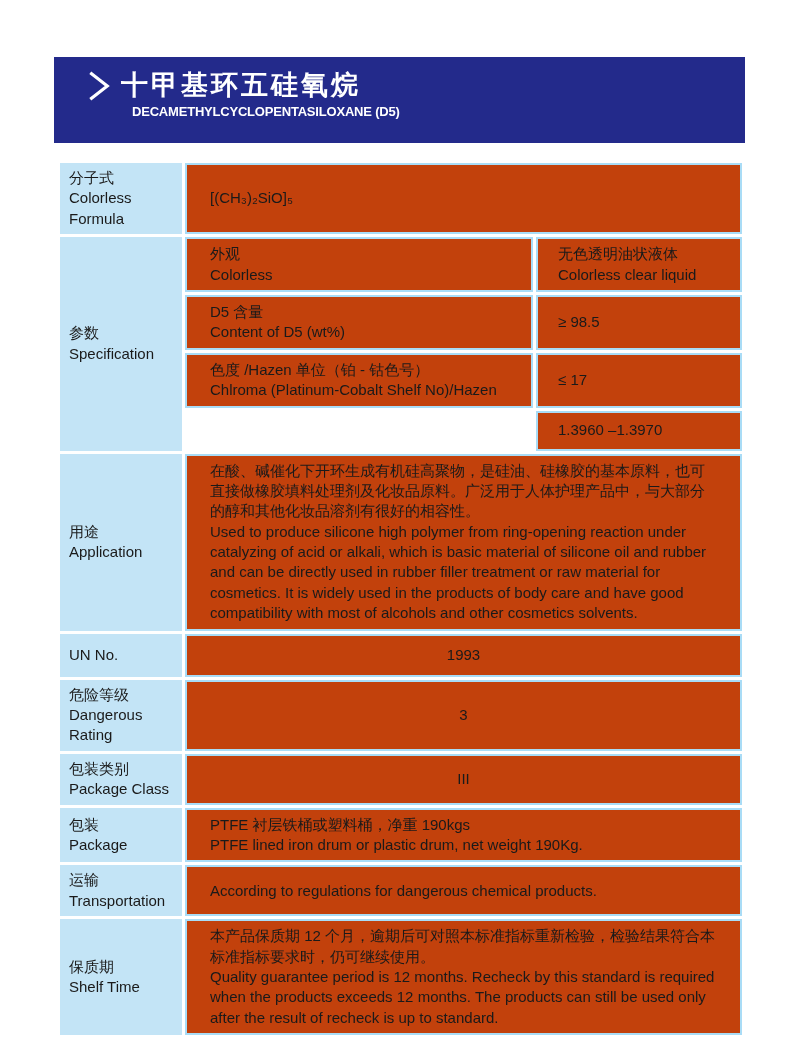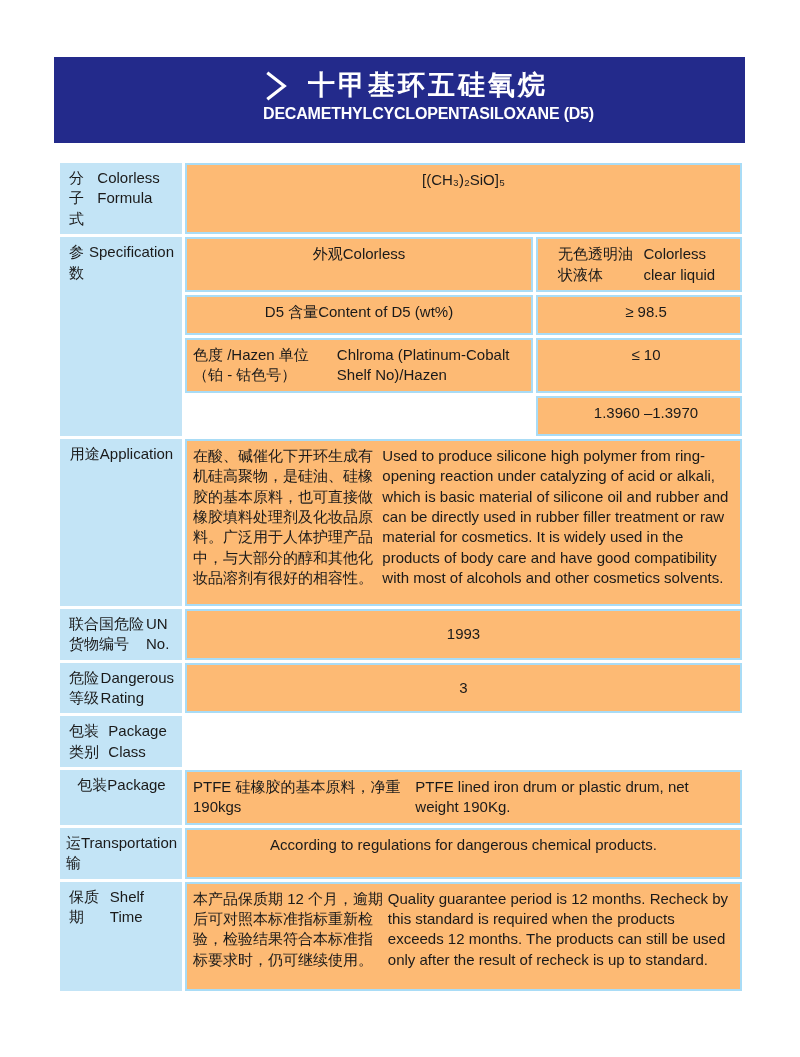--- a/index.html
+++ b/index.html
@@ -16,24 +16,24 @@
     color:var(--text);
   }
   .page{width:800px;height:1057px;overflow:hidden;background:#fff;}
 
   
   .banner{
     margin:57px 55px 20px 54px;height:86px;
     background:var(--banner-bg);color:#fff;
     padding:12px 20px 12px 32px;
   }
-  .banner-line1{display:flex;align-items:center;gap:17px;justify-content:center;}
+  .banner-line1{display:flex;align-items:center;gap:7px;}
   .chevron{width:28px;height:34px;stroke:#fff;stroke-width:2.6;fill:none;flex:0 0 auto;}
   .title-zh{font-size:27px;font-weight:700;letter-spacing:3px;margin:0;line-height:1.25;white-space:nowrap;}
-  .title-en{font-size:16px;font-weight:700;margin:1px 0 0 46px;line-height:1.2;letter-spacing:-0.2px;white-space:nowrap;text-align:center;}
+  .title-en{font-size:13px;font-weight:700;margin:1px 0 0 46px;line-height:1.2;letter-spacing:-0.2px;white-space:nowrap;}
 
   
   .tbl{
     margin:0 58px 0 60px;
     display:grid;
     grid-template-columns:122px minmax(0,1fr) 206px;
     gap:3px;
     grid-template-rows:
       minmax(49px,auto)  
       minmax(47px,auto)  
@@ -43,26 +43,26 @@
       minmax(167px,auto) 
       minmax(43px,auto)  
       minmax(43px,auto)  
       minmax(43px,auto)  
       minmax(52px,auto)  
       minmax(49px,auto)  
       minmax(109px,auto) 
       minmax(49px,auto); 
   }
   .cell{
-    display:flex;flex-direction:row;justify-content:center;
+    display:flex;flex-direction:column;justify-content:center;
     font-size:15px;line-height:1.36;
   }
   .lbl{background:var(--label-bg);padding:5px 8px 5px 9px;}
-  .val{background:#fdba74;border:2px solid var(--cell-border);padding:5px 6px;}
-  .val.indent{padding-left:20px;gap:7px;}
+  .val{background:#c2410c;border:2px solid var(--cell-border);padding:5px 23px;}
+  .val.indent{padding-left:20px;}
   .center{align-items:center;text-align:left;}
   .zh,.en,.line,.para{margin:0;}
 </style>
 </head>
 <body>
 
 <div class="page">
 
   <header class="banner">
     <div class="banner-line1">
@@ -104,63 +104,65 @@
     </div>
     <div class="cell val indent" style="grid-area:3/3/4/4">
       <div class="line">≥ 98.5</div>
     </div>
 
     <div class="cell val" style="grid-area:4/2/5/3">
       <div class="zh">色度 /Hazen 单位（铂 - 钴色号）</div>
       <div class="en">Chlroma (Platinum-Cobalt Shelf No)/Hazen</div>
     </div>
     <div class="cell val indent" style="grid-area:4/3/5/4">
-      <div class="line">≤ 10</div>
+      <div class="line">≤ 17</div>
     </div>
 
     <div class="cell val indent" style="grid-area:5/3/6/4">
       <div class="line">1.3960 –1.3970</div>
     </div>
 
     <div class="cell lbl" style="grid-area:6/1/7/2">
       <div class="zh">用途</div>
       <div class="en">Application</div>
     </div>
     <div class="cell val" style="grid-area:6/2/7/4">
       <p class="para zh">在酸、碱催化下开环生成有机硅高聚物，是硅油、硅橡胶的基本原料，也可直接做橡胶填料处理剂及化妆品原料。广泛用于人体护理产品中，与大部分的醇和其他化妆品溶剂有很好的相容性。</p>
       <p class="para en">Used to produce silicone high polymer from ring-opening reaction under catalyzing of acid or alkali, which is basic material of silicone oil and rubber and can be directly used in rubber filler treatment or raw material for cosmetics. It is widely used in the products of body care and have good compatibility with most of alcohols and other cosmetics solvents.</p>
     </div>
 
     <div class="cell lbl" style="grid-area:7/1/8/2">
-      <div class="zh">联合国危险货物编号</div>
       <div class="en">UN No.</div>
     </div>
     <div class="cell val center" style="grid-area:7/2/8/4">
       <div class="line">1993</div>
     </div>
 
     <div class="cell lbl" style="grid-area:8/1/9/2">
       <div class="zh">危险等级</div>
       <div class="en">Dangerous Rating</div>
     </div>
     <div class="cell val center" style="grid-area:8/2/9/4">
       <div class="line">3</div>
     </div>
 
     <div class="cell lbl" style="grid-area:9/1/10/2">
       <div class="zh">包装类别</div>
       <div class="en">Package Class</div>
     </div>
+    <div class="cell val center" style="grid-area:9/2/10/4">
+      <div class="line">III</div>
+    </div>
 
     <div class="cell lbl" style="grid-area:10/1/11/2">
       <div class="zh">包装</div>
       <div class="en">Package</div>
     </div>
     <div class="cell val" style="grid-area:10/2/11/4">
-      <div class="zh">PTFE 硅橡胶的基本原料，净重 190kgs</div>
+      <div class="zh">PTFE 衬层铁桶或塑料桶，净重 190kgs</div>
       <div class="en">PTFE lined iron drum or plastic drum, net weight 190Kg.</div>
     </div>
 
     <div class="cell lbl" style="grid-area:11/1/12/2">
       <div class="zh">运输</div>
       <div class="en">Transportation</div>
     </div>
     <div class="cell val" style="grid-area:11/2/12/4">
       <div class="en">According to regulations for dangerous chemical products.</div>
     </div>

